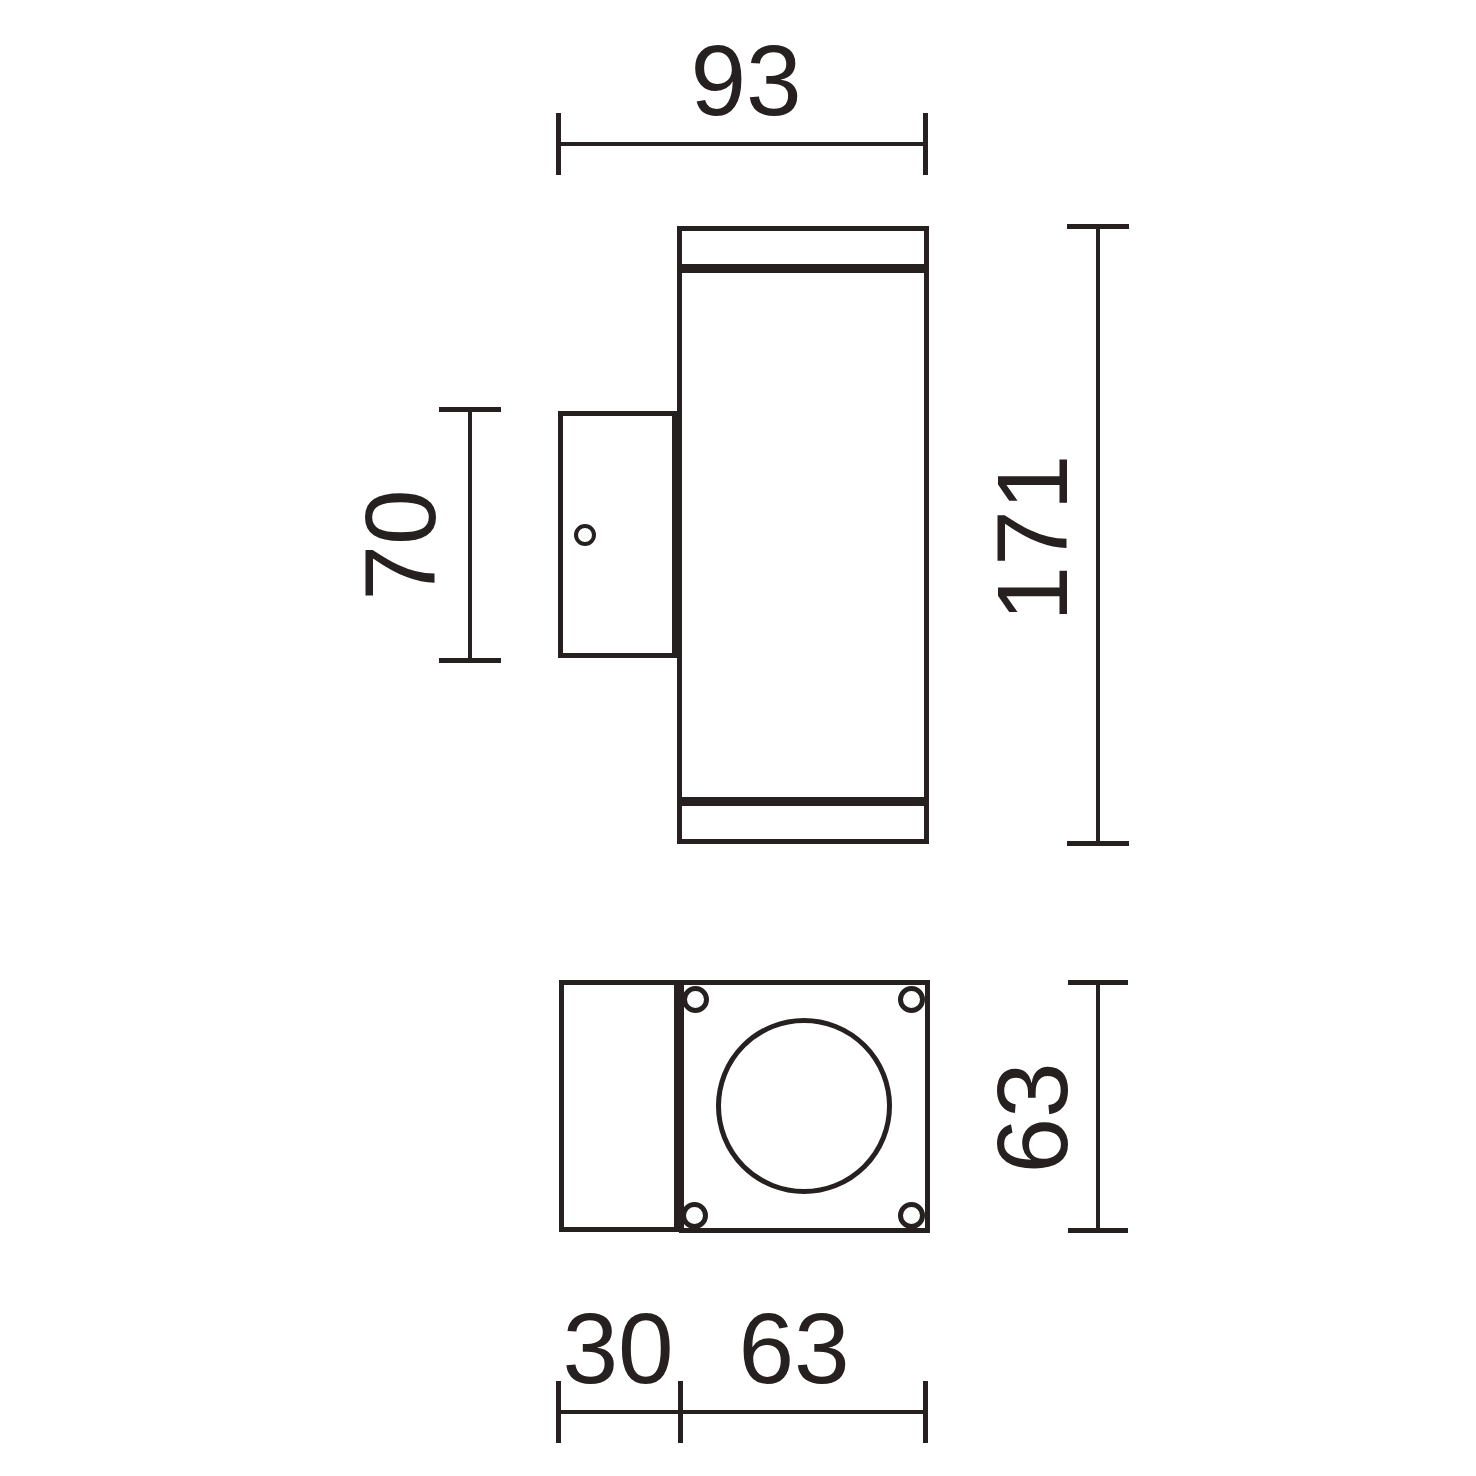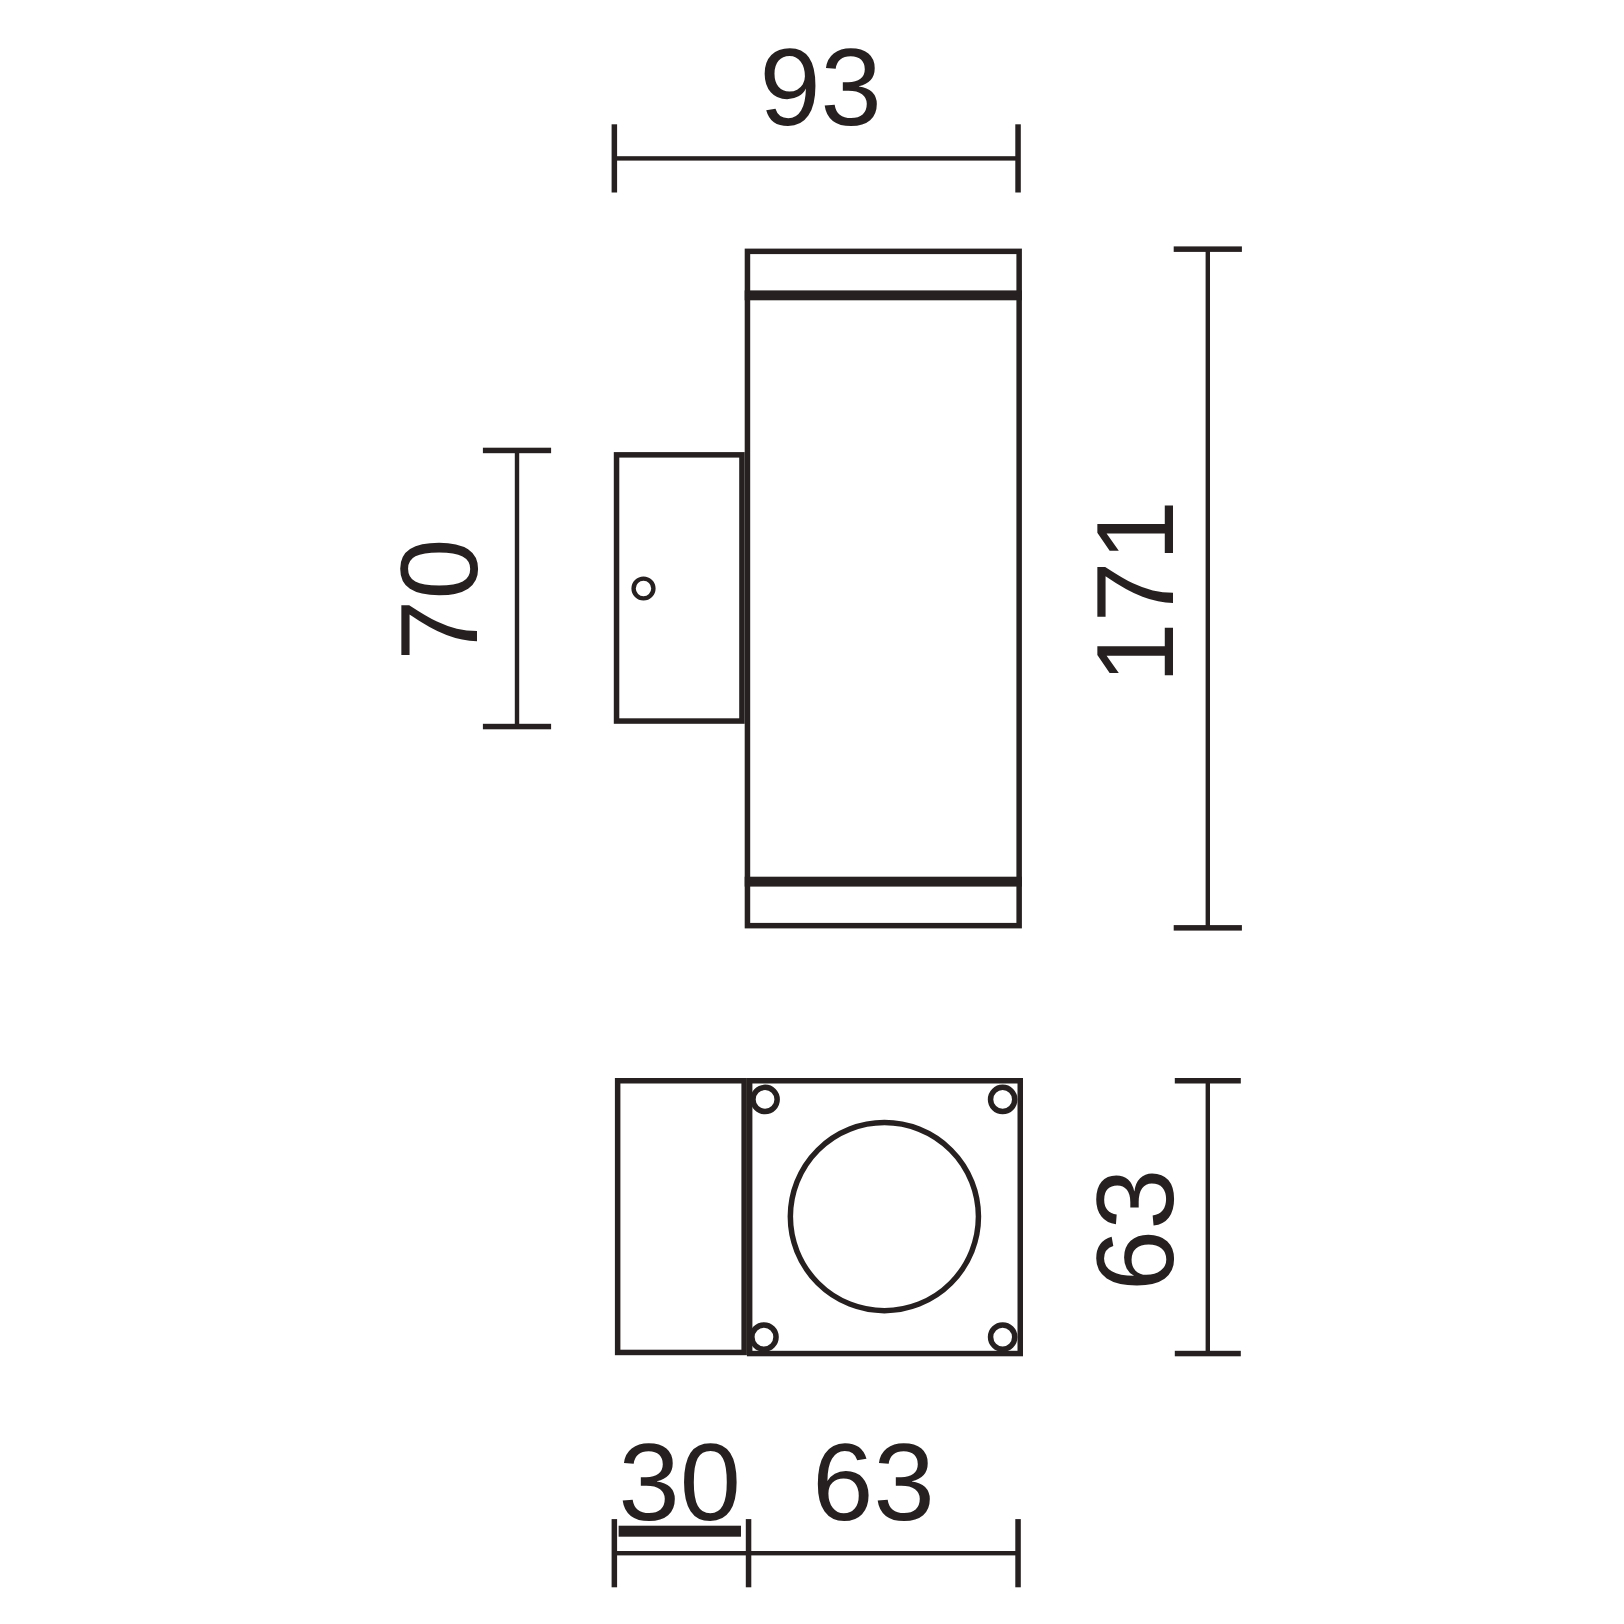--- a/index.html
+++ b/index.html
@@ -87,18 +87,18 @@
       <div class="abs fill" style="left:1068px; top:980px; width:60px; height:5px;"></div>
       <div class="abs fill" style="left:1068px; top:1228px; width:60px; height:5px;"></div>
       <div class="dim-label vert" style="left:1032px; top:1118px;">63</div>
     </div>
 
     <div>
       <div class="abs fill" style="left:558px; top:1410px; width:369px; height:4px;"></div>
       <div class="abs fill" style="left:556px; top:1381px; width:5px; height:62px;"></div>
       <div class="abs fill" style="left:678px; top:1381px; width:5px; height:62px;"></div>
       <div class="abs fill" style="left:923px; top:1381px; width:5px; height:62px;"></div>
-      <div class="dim-label" style="left:618px; top:1348px;text-decoration:underline;">30</div>
+      <div class="dim-label" style="left:618px; top:1348px;">30</div>
       <div class="dim-label" style="left:794px; top:1348px;">63</div>
     </div>
   </div>
 
 </div>
 
 </body></html>

